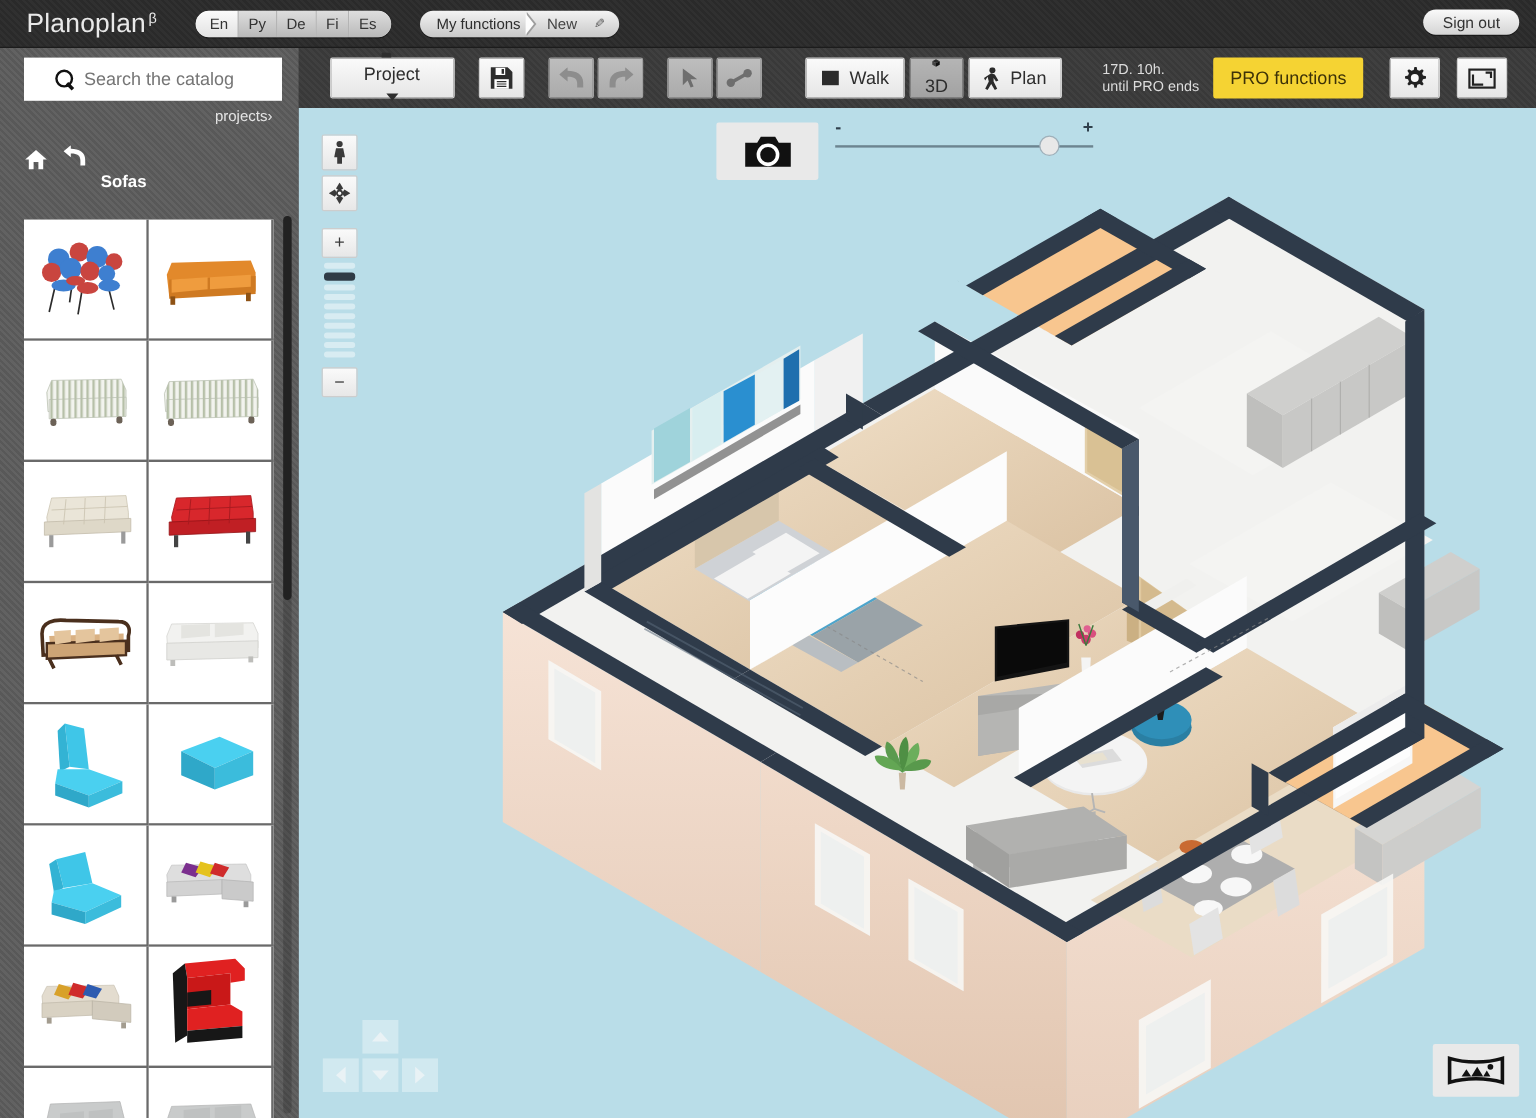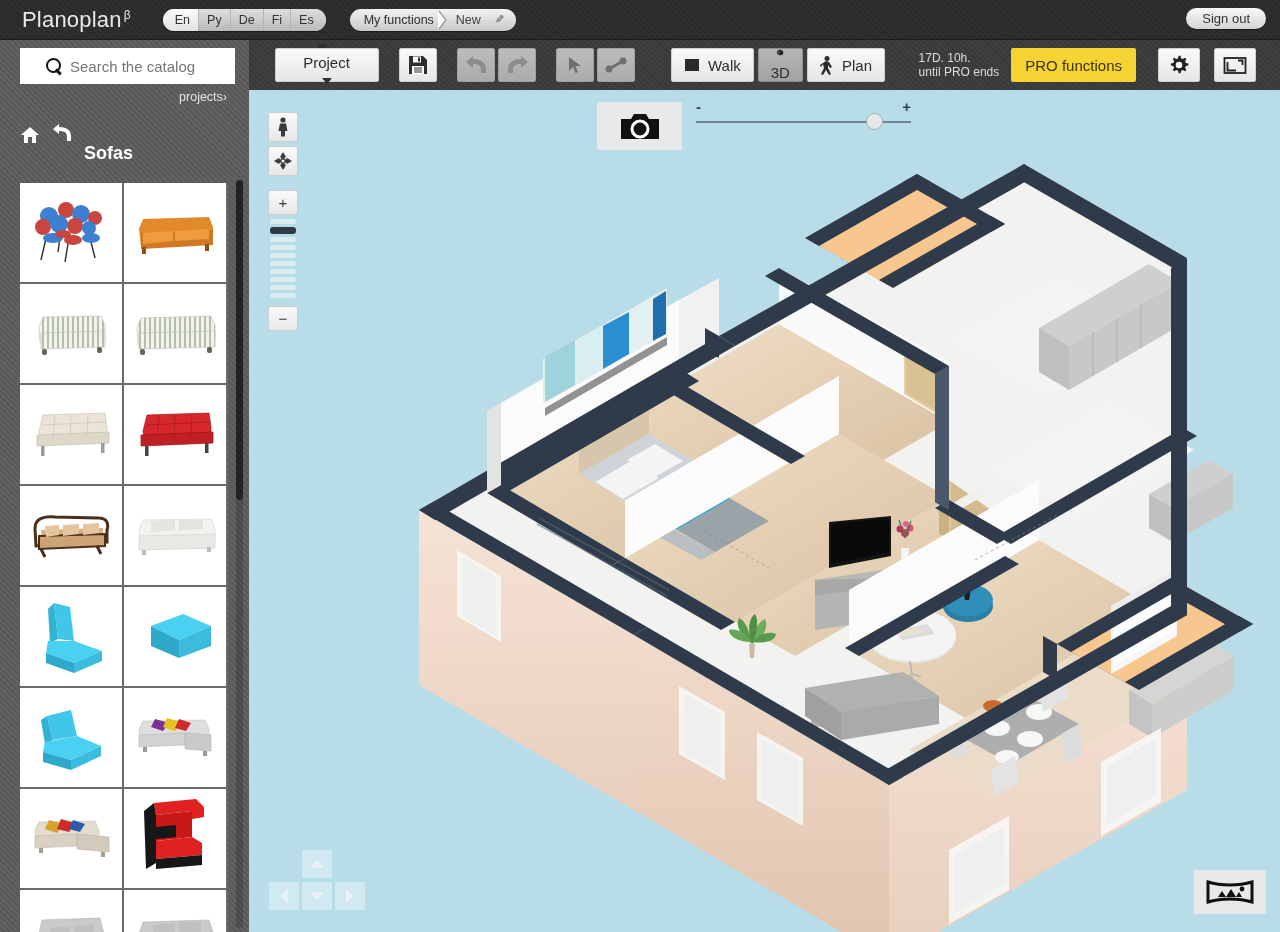--- a/index.html
+++ b/index.html
@@ -105,21 +105,21 @@
     text-align: right; color: #e4e4e4; font-size: 12.5px;
     margin: 6px 22px 0 0; cursor: pointer;
   }
   .catalog-crumb {
     display: flex; align-items: center; gap: 12px;
     margin: 2px 0 6px 20px; color: #fff;
   }
   .home-ico { width: 20px; height: 18px; position: relative; cursor: pointer; }
   .home-ico svg { display: block; }
   .back-ico { cursor: pointer; }
-  .catalog-crumb .label { font-size: 18px; font-weight: bold; color: #fff; margin-top: 37px; }
+  .catalog-crumb .label { font-size: 14px; font-weight: bold; color: #fff; margin-top: 37px; }
 
   .grid {
     position: absolute; left: 20px; top: 143px; width: 208px; bottom: 0;
     display: grid; grid-template-columns: 104px 104px;
     grid-auto-rows: 101px; background: #888;
   }
   .cell {
     background: #fff; border-right: 2px solid #6a6a6a; border-bottom: 2px solid #6a6a6a;
     display: flex; align-items: center; justify-content: center; cursor: pointer;
     overflow: hidden;

